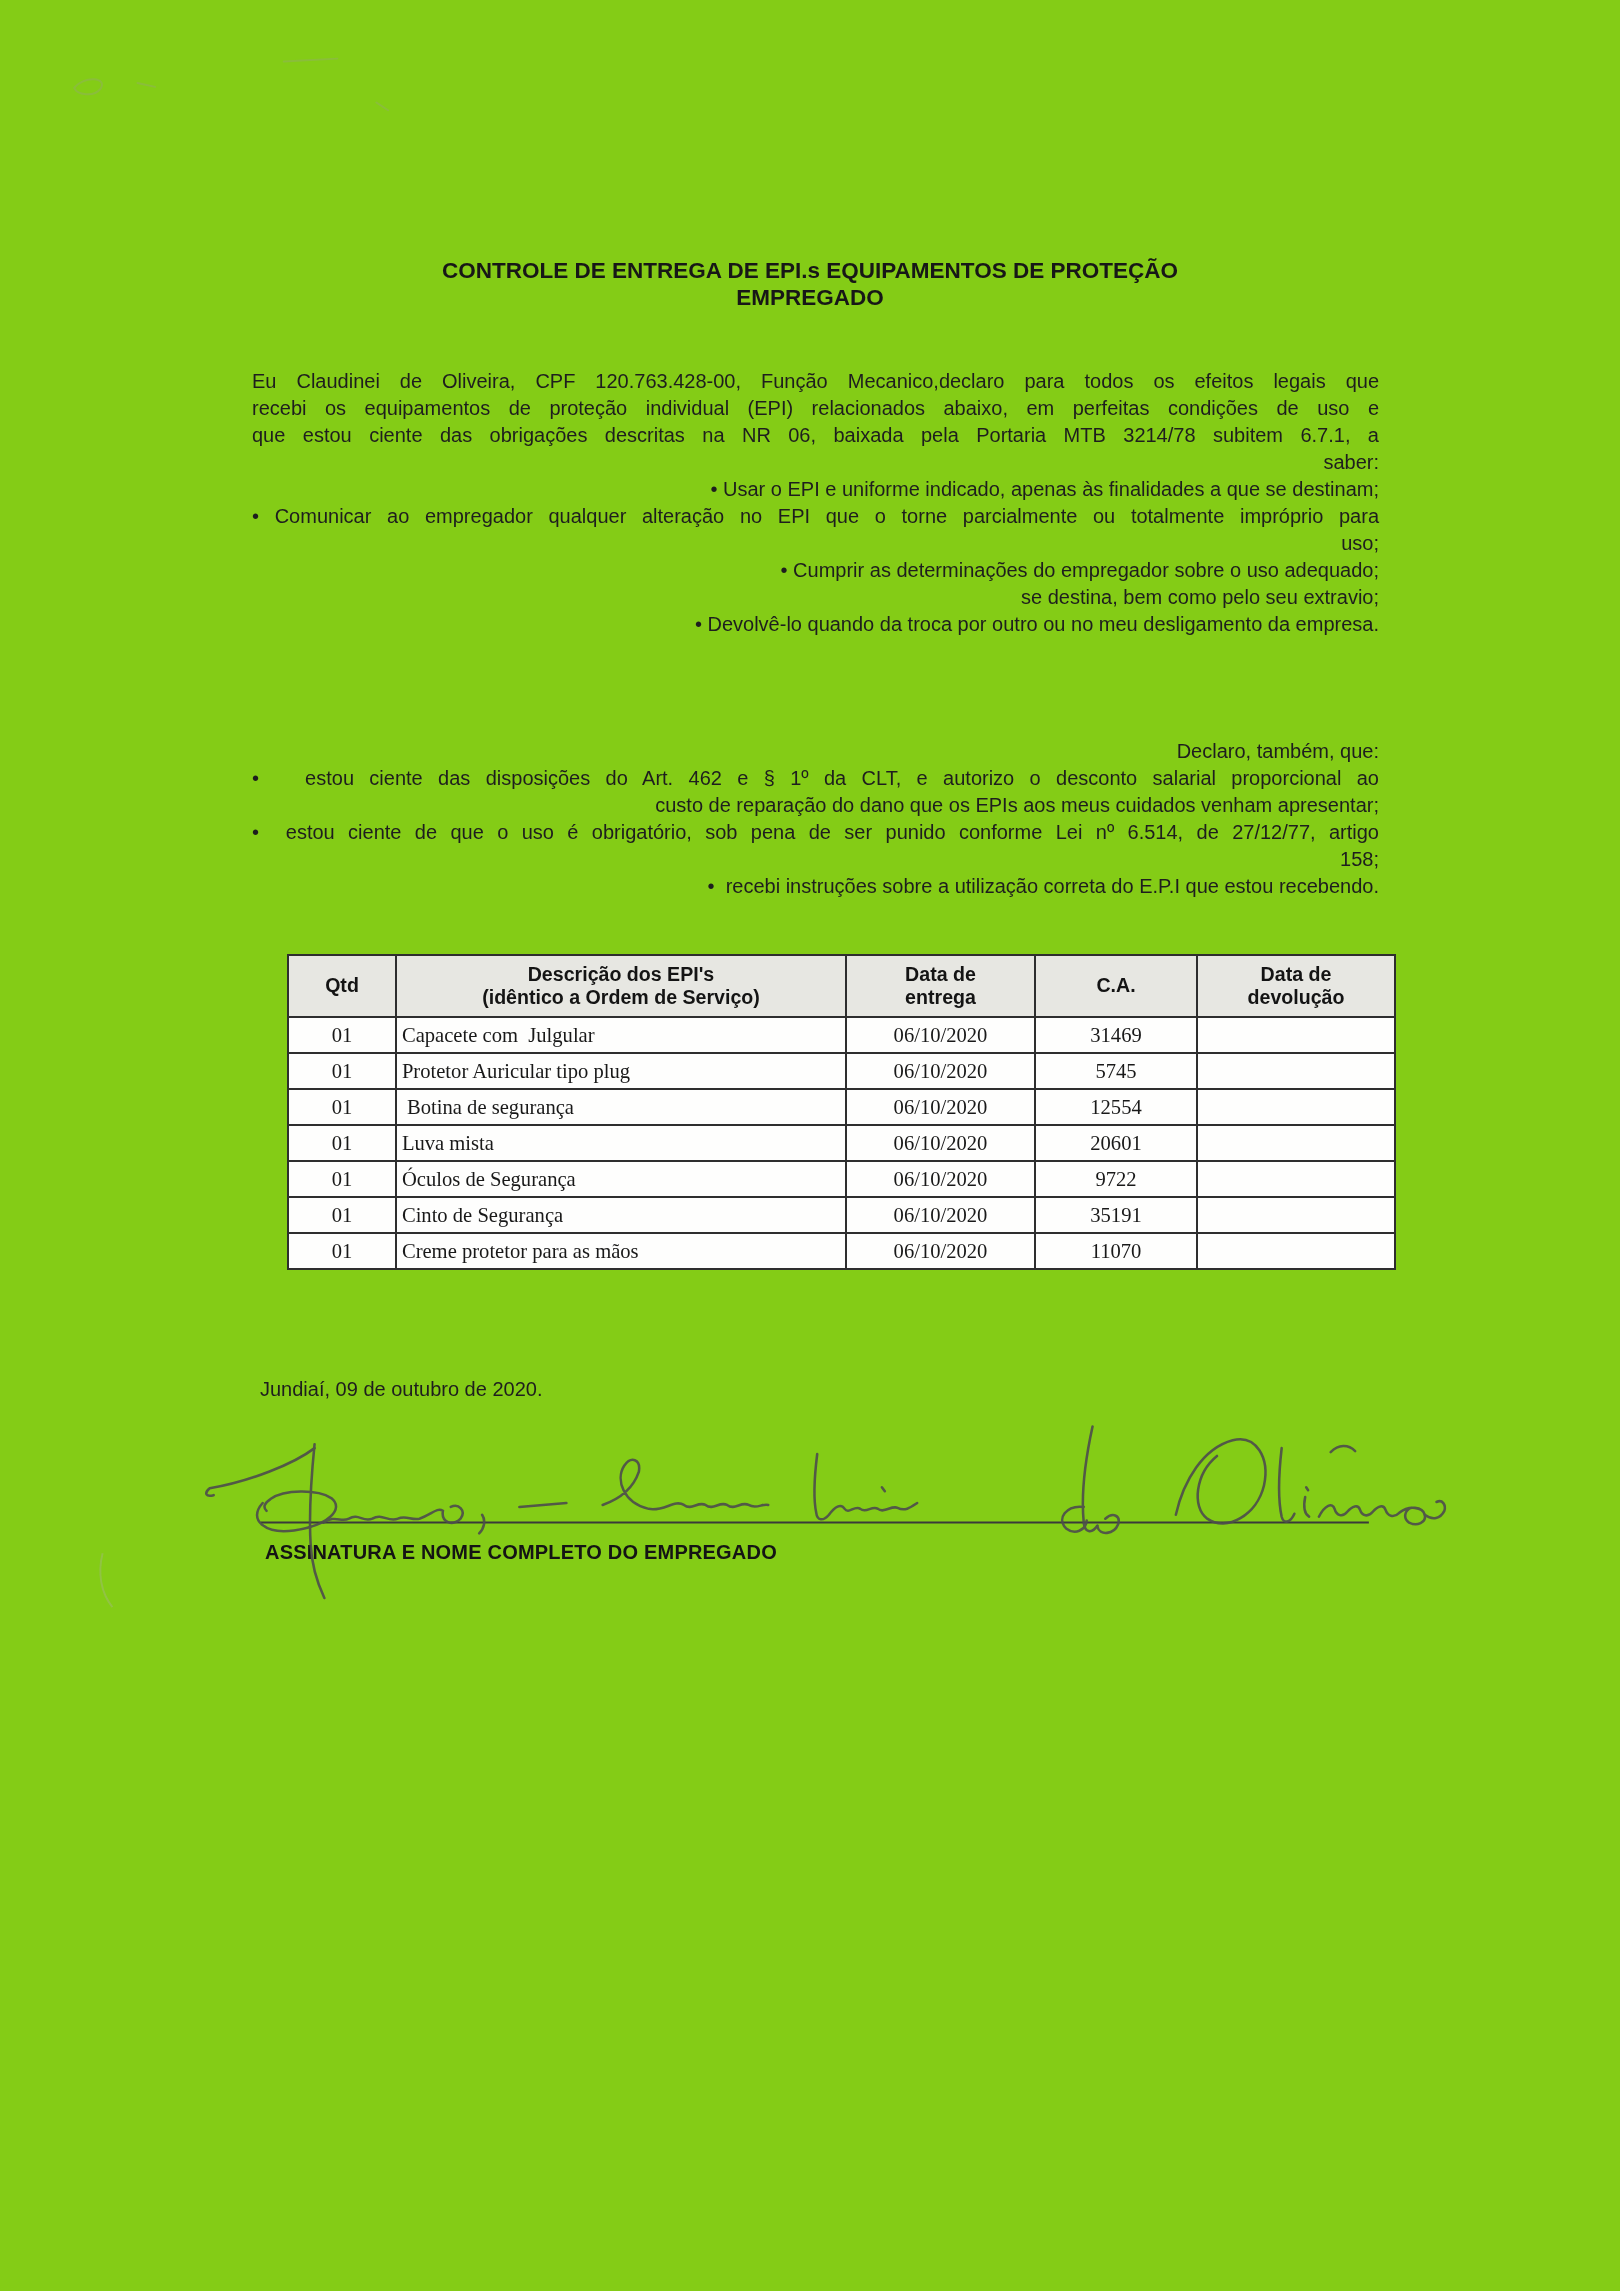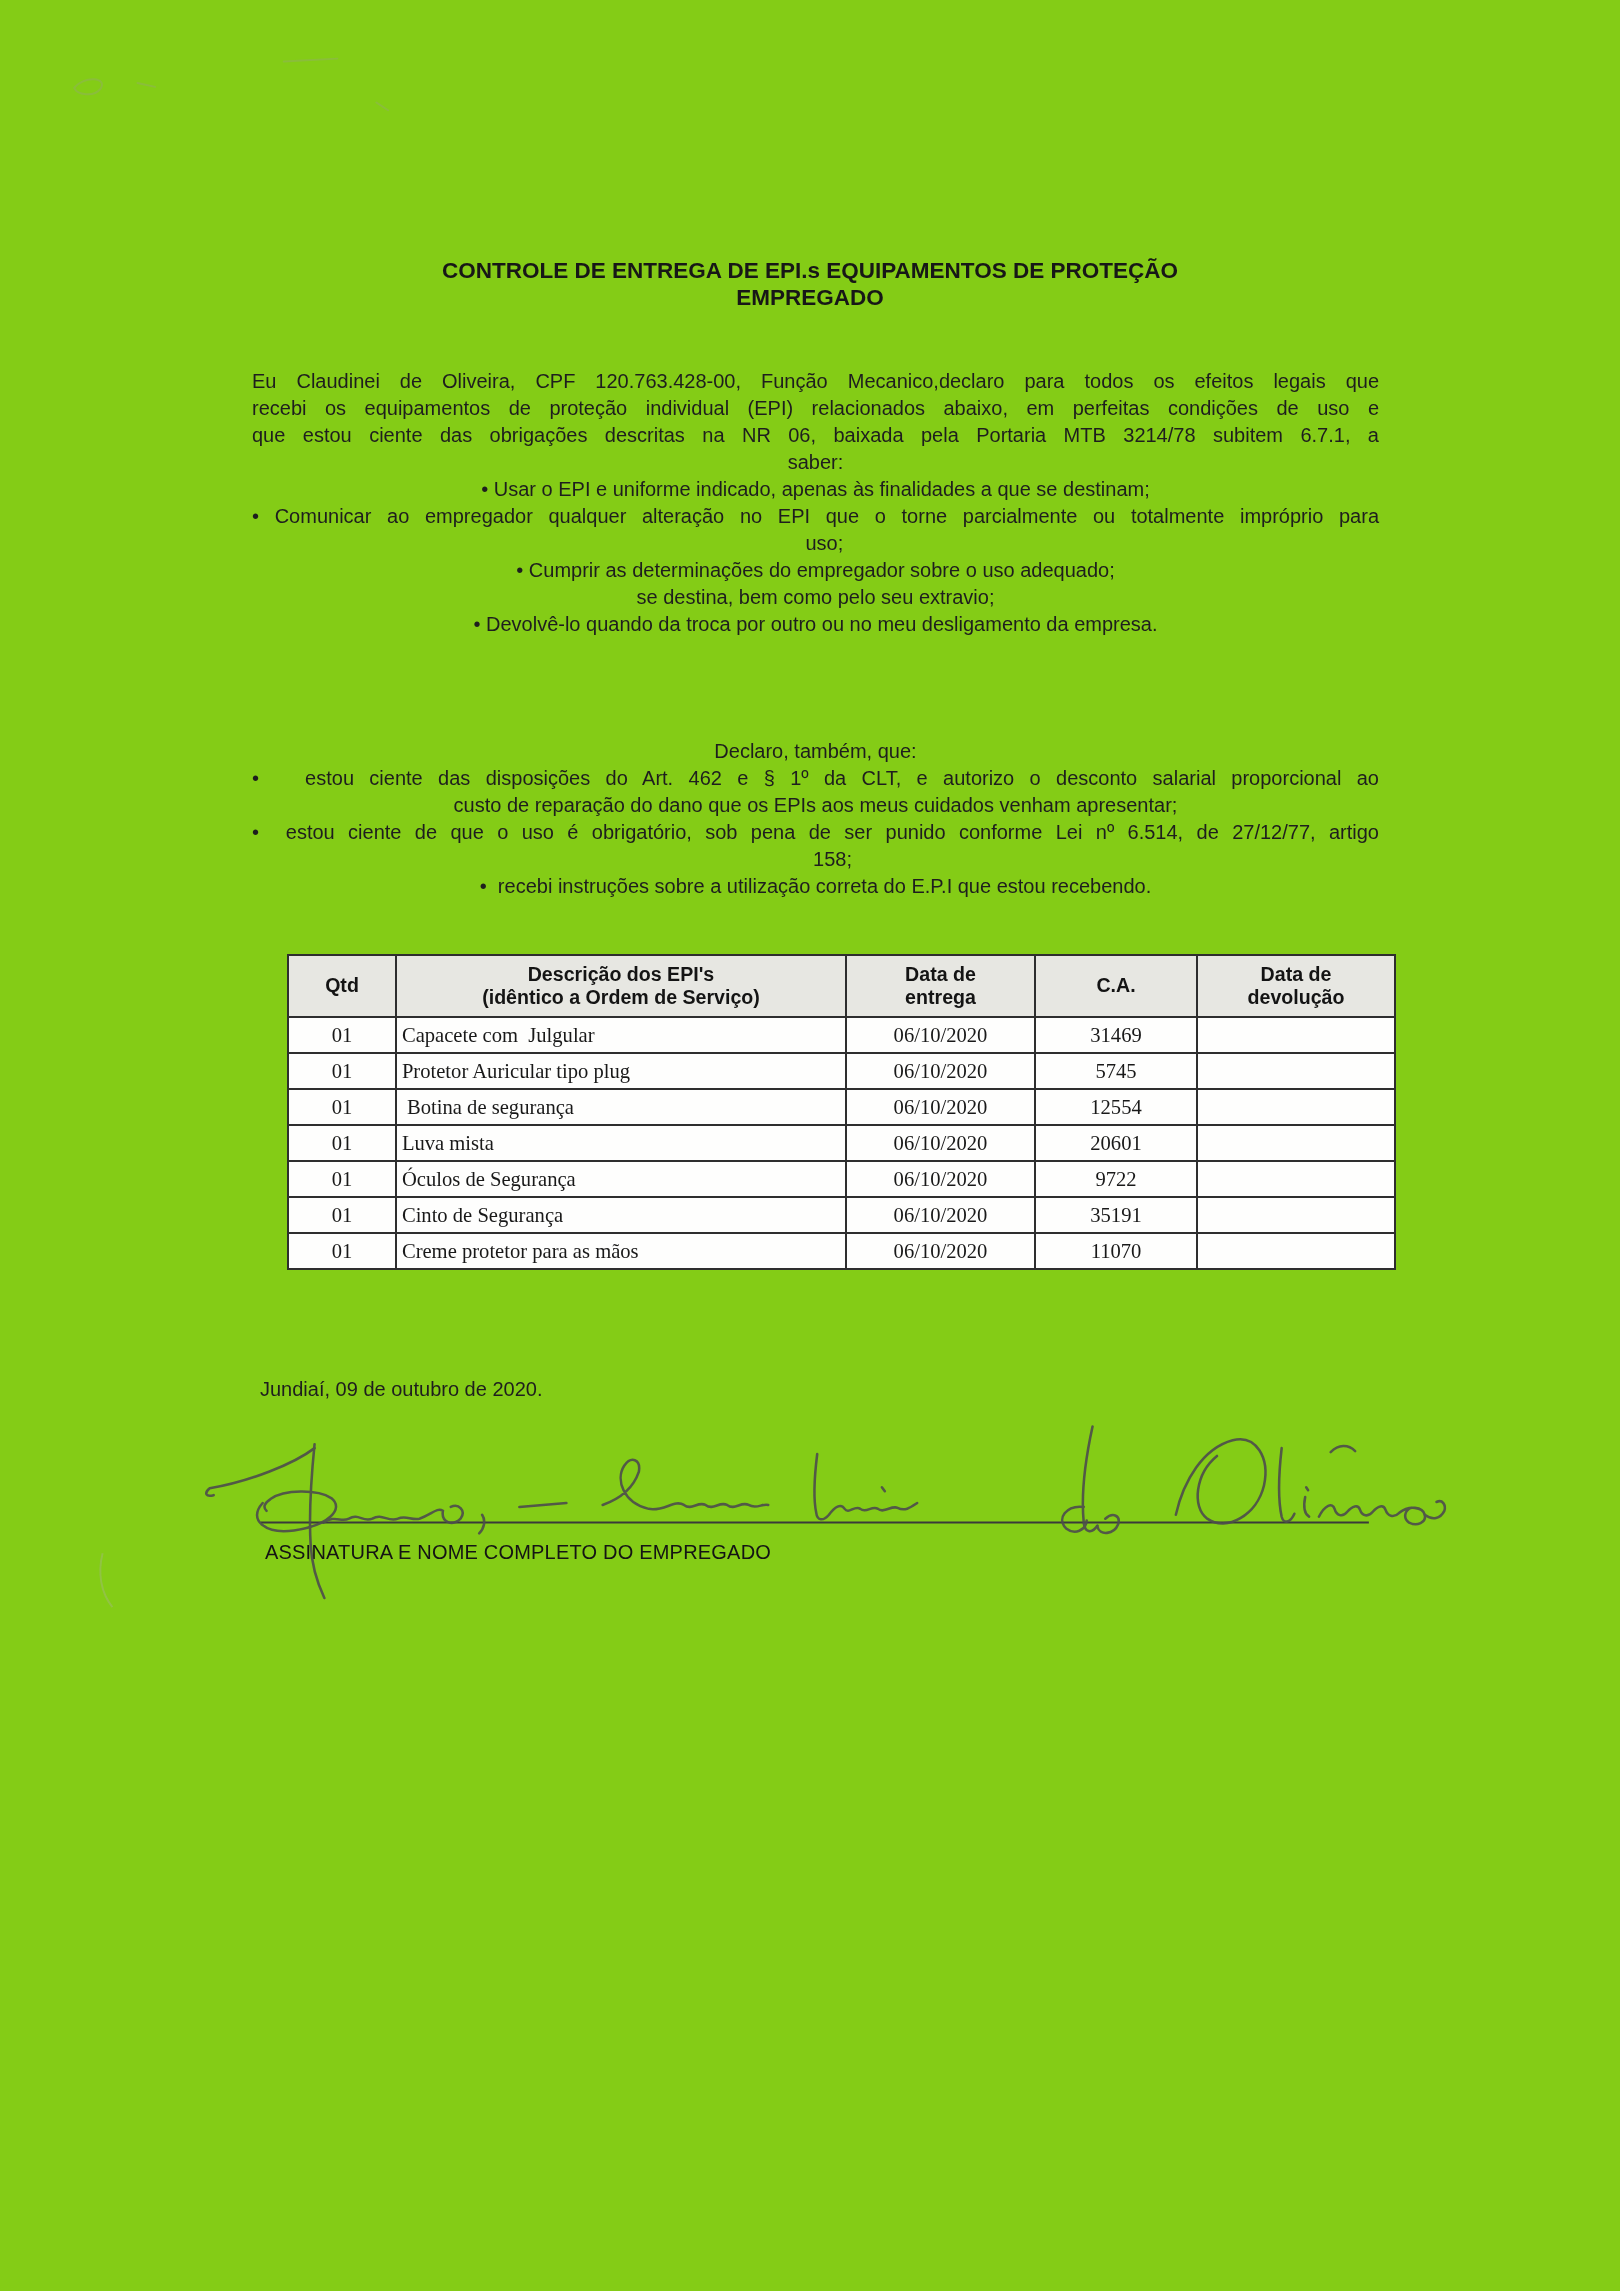--- a/index.html
+++ b/index.html
@@ -8,42 +8,42 @@
     background:#84cc16;overflow:hidden;
     font-family:"Liberation Sans",sans-serif;color:#1f1f1f;
   }
   .title{
     position:absolute;top:257px;left:0;width:1620px;text-align:center;
     font-weight:bold;font-size:22.5px;line-height:27.4px;color:#171717;
   }
   .textblock{position:absolute;left:252px;width:1127px;font-size:20px;color:#1e1e1e;}
   #intro{top:368px;}
   #declaration{top:738px;}
-  .line{line-height:27px;height:27px;text-align:center;white-space:normal;}
+  .line{line-height:27px;height:27px;text-align:right;white-space:normal;}
   .line.stretch{text-align:justify;text-align-last:justify;}
   .epi-table{
     position:absolute;left:287px;top:954px;width:1107px;
     border-collapse:collapse;table-layout:fixed;color:#191919;
     border:2.9px solid #2e2e2e;
   }
   .epi-table th,.epi-table td{border:2px solid #2e2e2e;padding:0;}
   .epi-table thead th{
     background:#e7e7e2;font-size:19.6px;font-weight:bold;height:60px;
     vertical-align:middle;text-align:center;line-height:23.5px;color:#141414;
   }
   .epi-table tbody td{
     height:34px;font-family:"Liberation Serif",serif;font-size:20.6px;
     vertical-align:middle;background:#fefefd;
   }
   td.qtd,td.date,td.ca{text-align:center;}
   td.desc{text-align:left;padding-left:4.9px;}
   .date-line{position:absolute;left:260px;top:1378px;font-size:20px;color:#1e1e1e;}
   .sig-svg{position:absolute;left:196px;top:1397px;width:1264px;height:211px;z-index:2;}
   .sig-label{
-    position:absolute;left:265px;top:1541px;font-size:20px;font-weight:normal;
+    position:absolute;left:265px;top:1541px;font-size:20px;font-weight:bold;
     color:#141414;letter-spacing:0.2px;
   }
   .artifact{position:absolute;}
 </style>
 </head>
 <body>
 
 <div class="page">
 
   <svg class="artifact" style="left:39px;top:44px;" width="392" height="78" viewBox="0 0 400 80">

